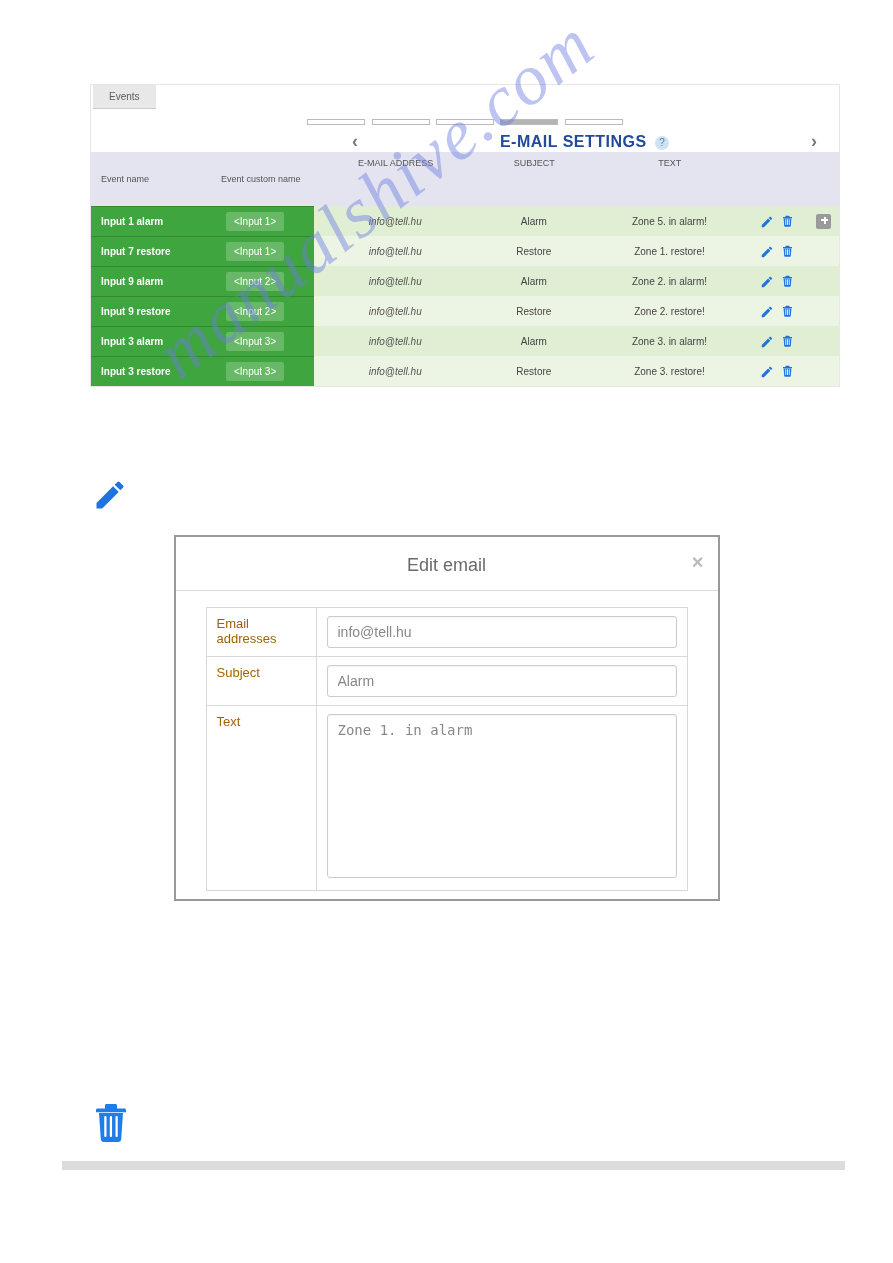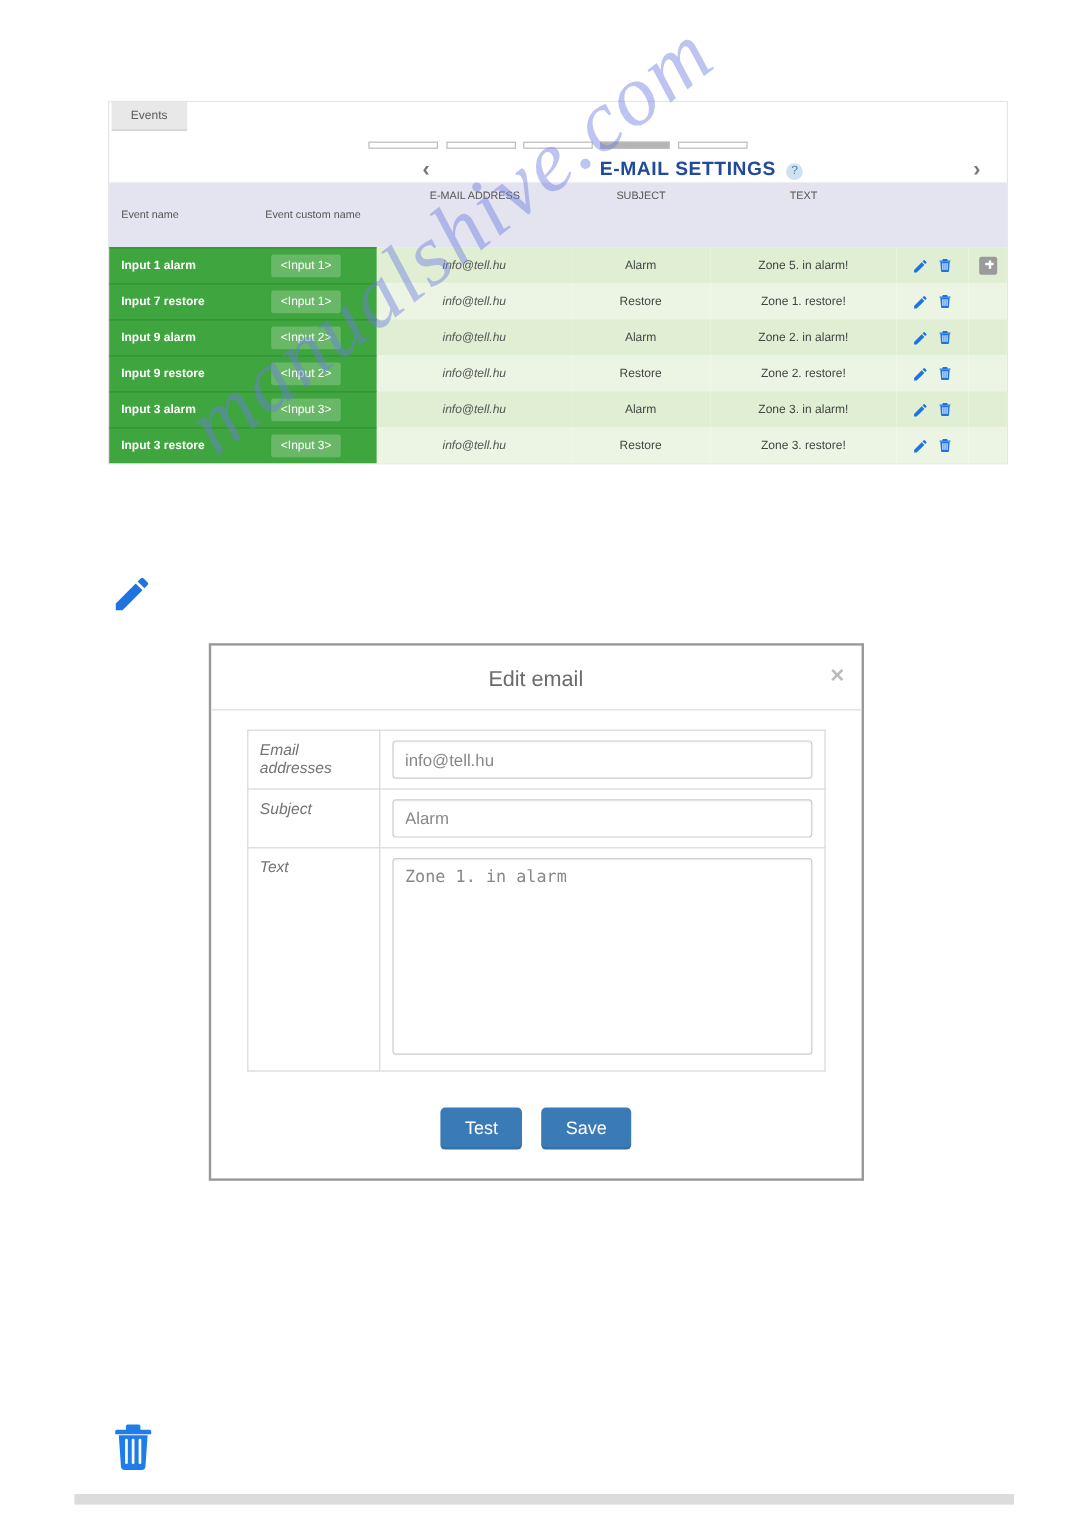--- a/index.html
+++ b/index.html
@@ -56,21 +56,21 @@
   
   .wm { position: absolute; top: 330px; left: 140px; font-size: 72px; color: rgba(108,124,224,0.45); font-family: Georgia, serif; font-style: italic; transform: rotate(-38deg); transform-origin: left top; pointer-events: none; letter-spacing: 2px; z-index: 5; }
   
   
   .modal { width: 546px; margin: 18px auto 0; border: 2px solid #999; background: #fff; position: relative; }
   .modal-hd { text-align: center; padding: 18px 0 14px; border-bottom: 1px solid #ddd; color: #6a6a6a; font-size: 18px; position: relative; }
   .modal-close { position: absolute; right: 14px; top: 14px; color: #bbb; font-size: 20px; cursor: pointer; font-weight: bold; }
   .modal-body { padding: 16px 30px 8px; }
   .form-tbl { width: 100%; border: 1px solid #d8d8d8; border-collapse: collapse; }
   .form-tbl td { border: 1px solid #d8d8d8; padding: 8px 10px; vertical-align: top; }
-  .lbl { width: 110px; color: #737373; font-size: 13px; font-style: italic; }
+  .lbl { width: 110px; color: #a16207; font-size: 13px; }
   .inp { width: 100%; border: 1px solid #ccc; border-radius: 3px; padding: 7px 10px; font-size: 14px; color: #888; box-shadow: inset 0 1px 2px rgba(0,0,0,0.05); }
   .txta { width: 100%; height: 164px; border: 1px solid #ccc; border-radius: 3px; padding: 7px 10px; font-size: 14px; color: #888; resize: none; box-shadow: inset 0 1px 2px rgba(0,0,0,0.05); }
   .modal-ft { text-align: center; padding: 22px 0 24px; }
   .btn { display: inline-block; background: #3a7bb5; color: #fff; font-size: 15px; padding: 9px 20px; border-radius: 4px; border: none; cursor: pointer; margin: 0 6px; box-shadow: inset 0 -2px 0 rgba(0,0,0,0.1); }
   
   
   .big-trash { margin: 200px 0 0 92px; }
   
   .footer-bar { height: 9px; background: #dcdcdc; margin: 14px 48px 0 62px; }
 </style>
@@ -248,24 +248,20 @@
           <td class="lbl">Subject</td>
           <td><input class="inp" value="Alarm" style=""></td>
         </tr>
         <tr>
           <td class="lbl">Text</td>
           <td><textarea class="txta" style="">Zone 1. in alarm</textarea></td>
         </tr>
       </tbody>
         </table>
     </div>
-    <div class="modal-ft">
-      <button class="btn">Test</button>
-      <button class="btn">Save</button>
-    </div>
   </div>
 
   <div class="big-trash">
     <svg width="38" height="42" viewBox="0 0 24 28">
       <path fill="#1e7de8" d="M4 8h16l-1.2 17.5c-.06 1-.9 1.8-1.9 1.8H7.1c-1 0-1.84-.8-1.9-1.8L4 8z"></path>
       <rect fill="#fff" x="7.5" y="10" width="1.5" height="14" rx=".7"></rect>
       <rect fill="#fff" x="11.2" y="10" width="1.5" height="14" rx=".7"></rect>
       <rect fill="#fff" x="15" y="10" width="1.5" height="14" rx=".7"></rect>
       <path fill="#1e7de8" d="M3 5h18c.6 0 1 .4 1 1v1.5H2V6c0-.6.4-1 1-1zm6-3h6c.6 0 1 .4 1 1v2H8V3c0-.6.4-1 1-1z"></path>
     </svg>

